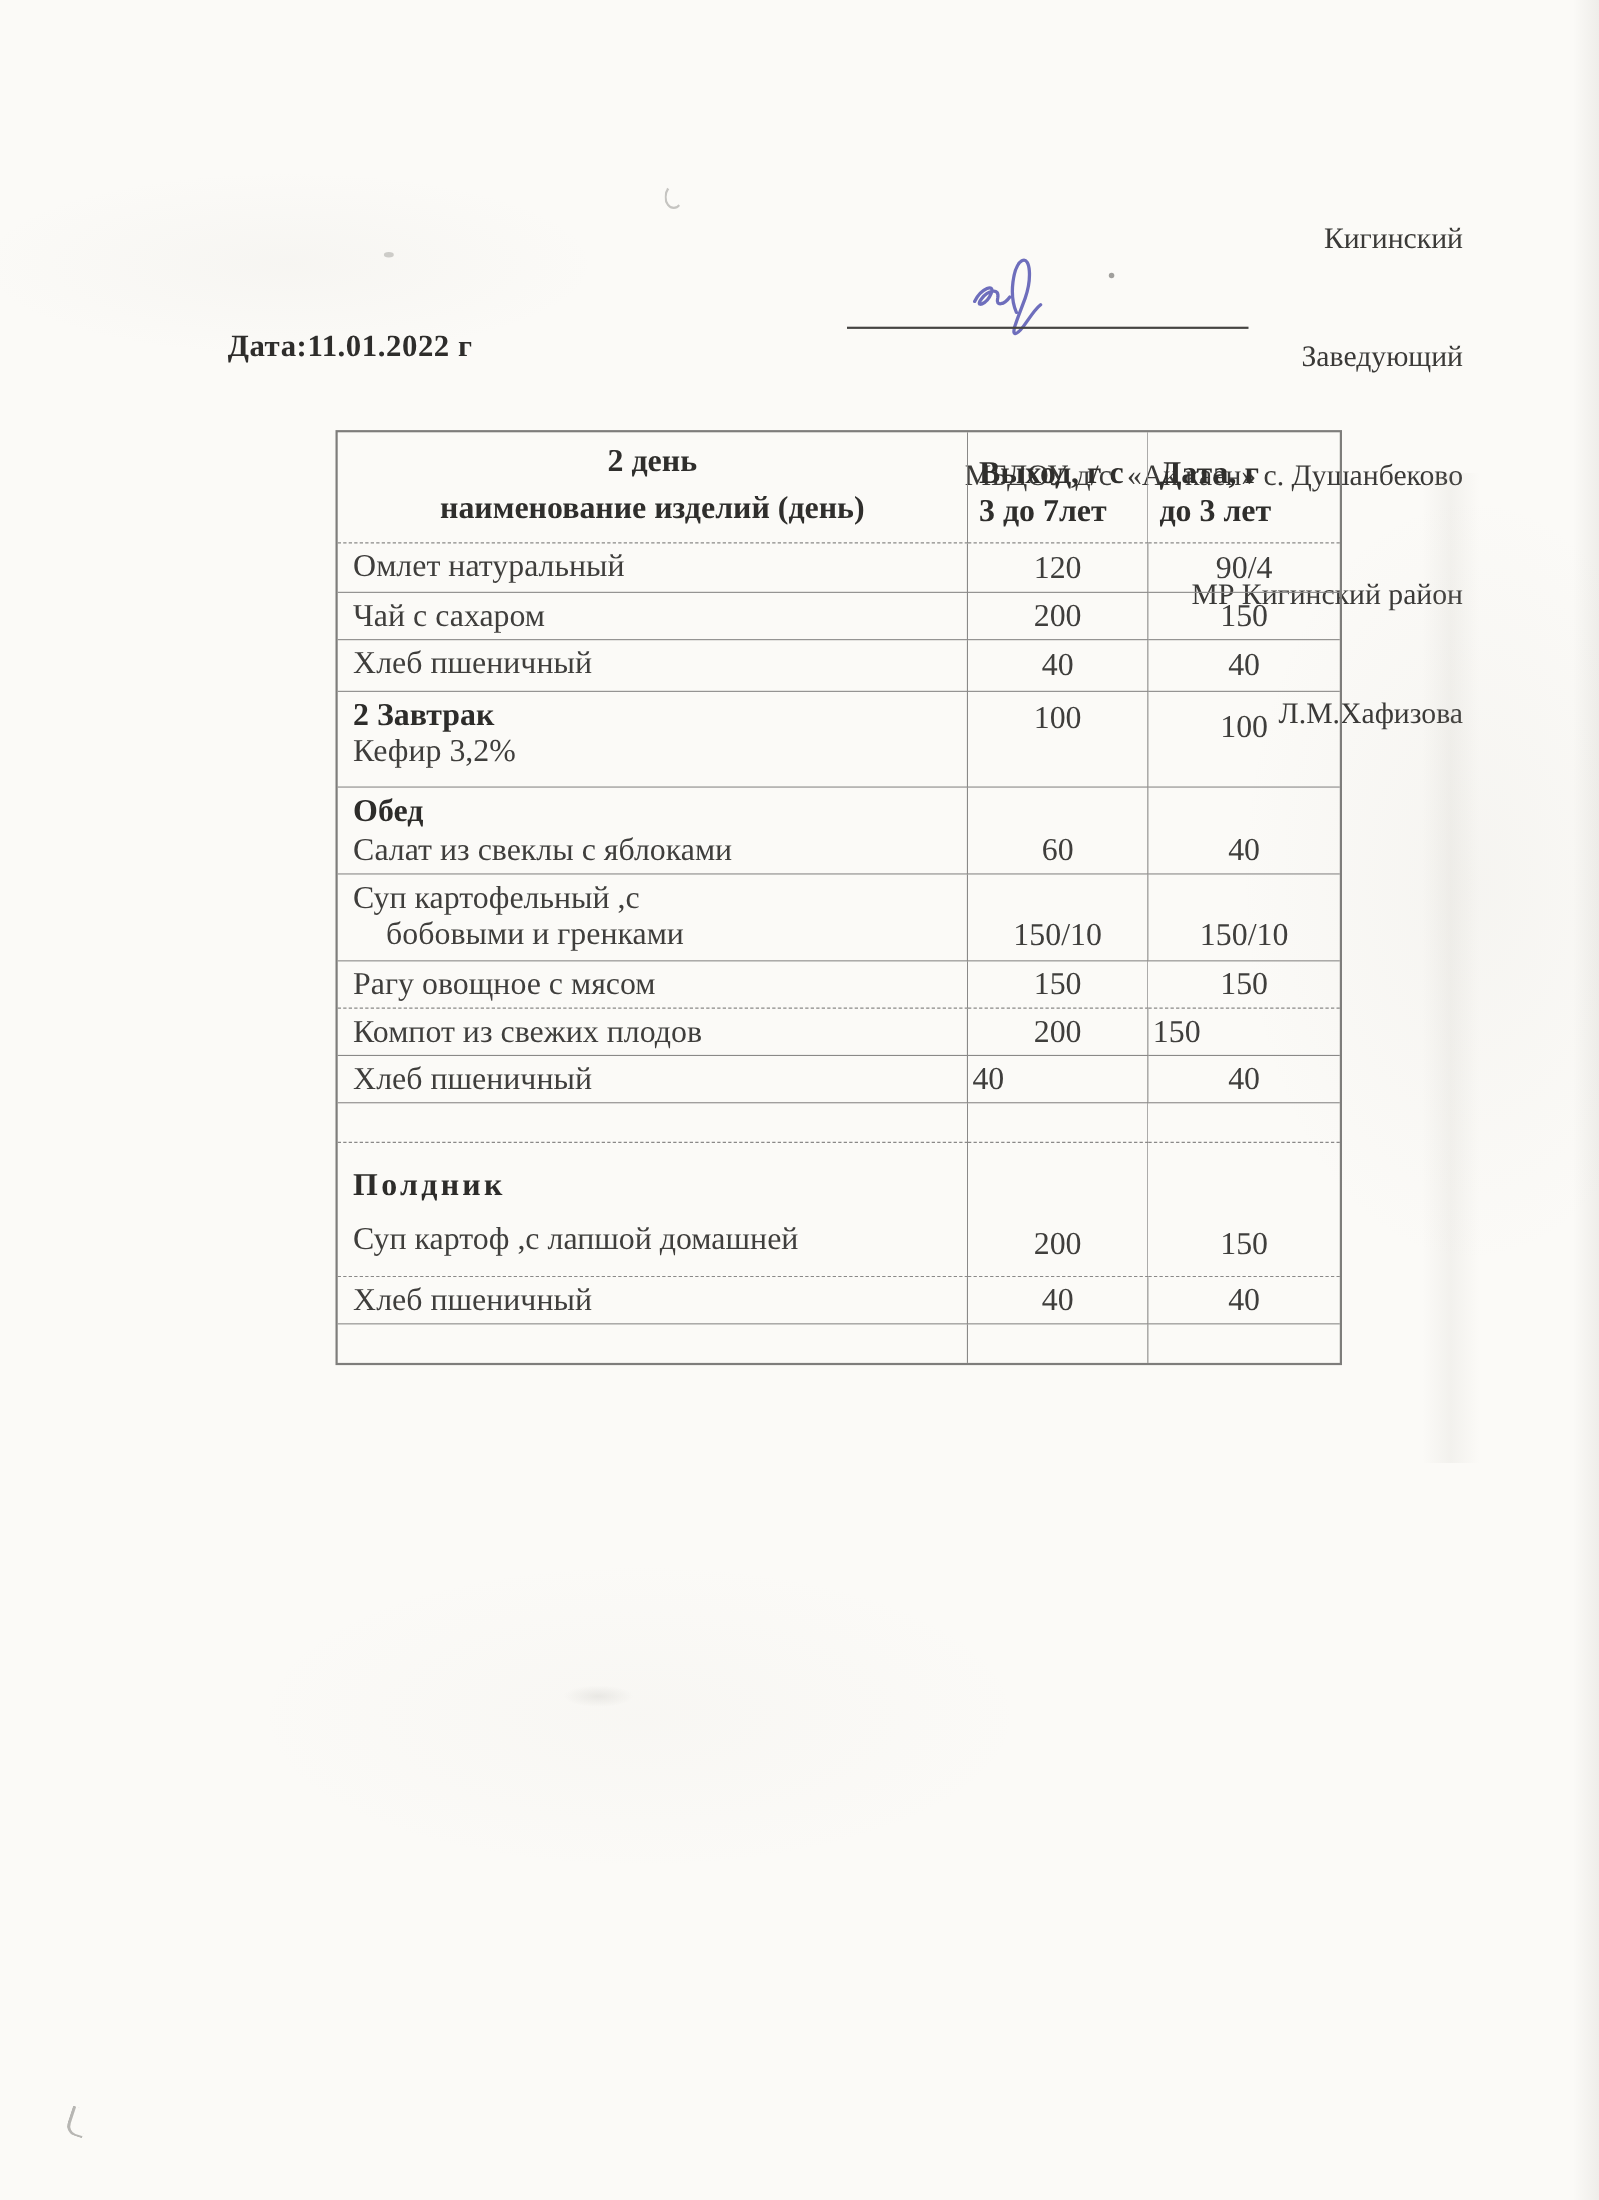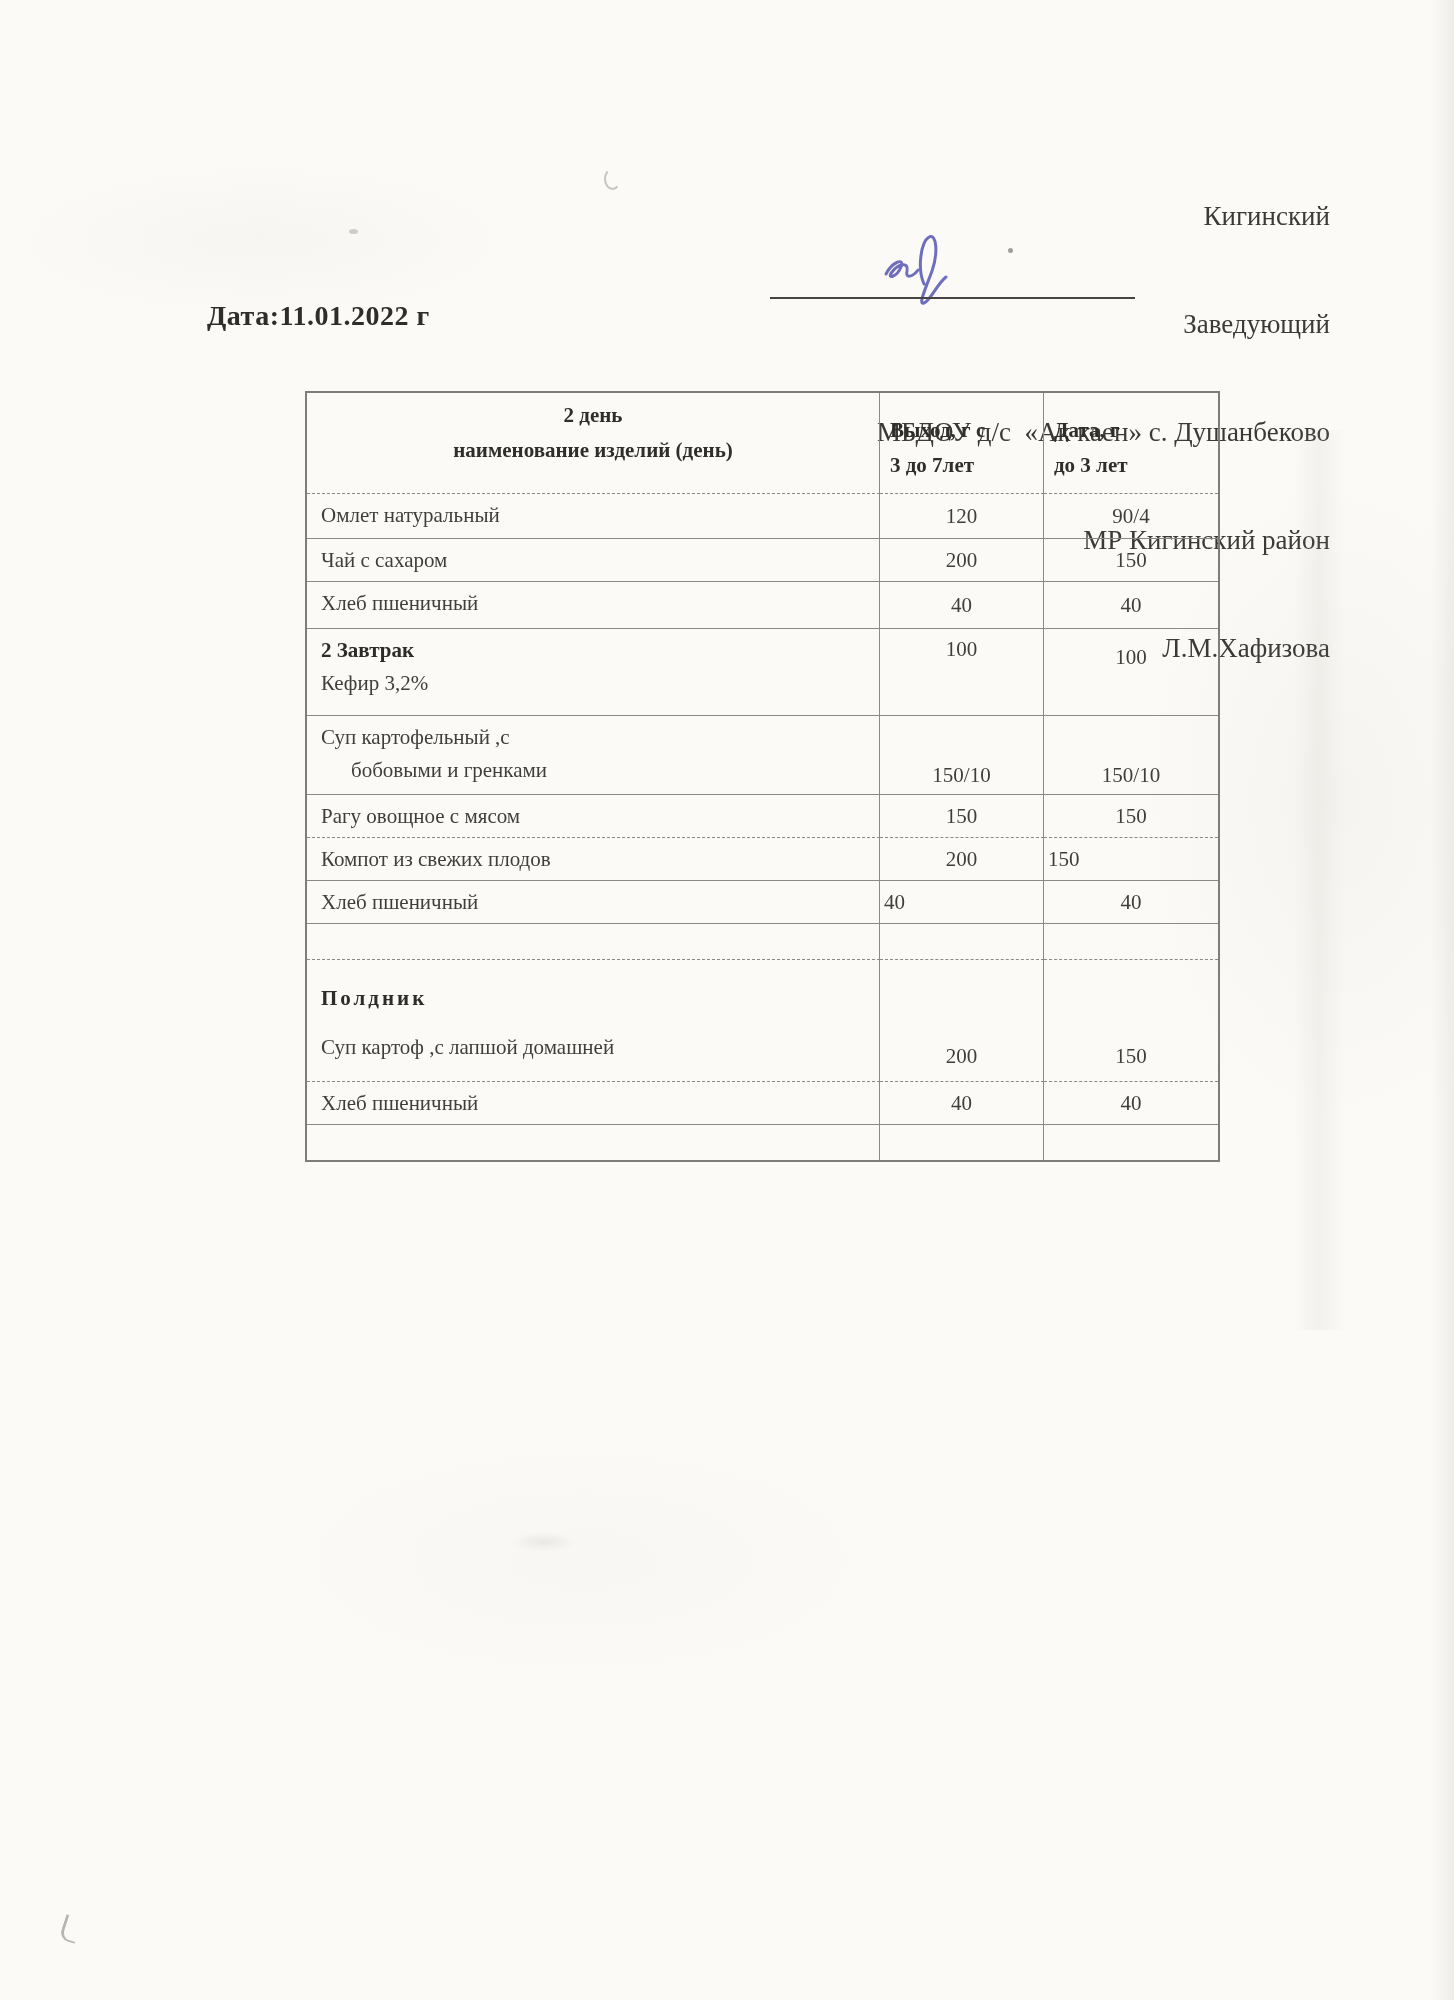--- a/index.html
+++ b/index.html
@@ -28,21 +28,21 @@
   
   .date{
     position:absolute; top:300px; left:207px;
     font-size:28px; font-weight:bold; color:#2e2d2b; letter-spacing:.5px;
   }
   
   table.menu{
     position:absolute; top:391px; left:305px; width:911px;
     border-collapse:separate; border-spacing:0; table-layout:fixed;
     border:2px solid #7e7d7b;
-    font-size:21px; color:#3f3e3c;
+    font-size:29px; color:#3f3e3c;
   }
   td,th{ border-right:1px solid #8a8988; border-bottom:1px solid #8a8988; padding:0; }
   td:last-child, th:last-child{ border-right:none; }
   tr.last td{ border-bottom:none; }
   tr.dashb td, thead th{ border-bottom-style:dashed; }
   th{ font-weight:bold; color:#2f2e2c; }
   .th1{ vertical-align:top; text-align:center; padding-top:10px; }
   .th1 .l2{ margin-top:10px; }
   .thv{ vertical-align:bottom; text-align:left; padding:0 4px 10px 10px; line-height:35px; }
   td.name{ vertical-align:top; text-align:left; padding:5px 10px 4px 14px; line-height:33px; }
@@ -145,20 +145,28 @@
         <td class="val">40</td>
       </tr>
       <tr style="height:87px">
         <td class="name">
           <span class="sect">2 Завтрак</span>
           <span class="item">Кефир 3,2%</span>
         </td>
         <td class="val vt6">100</td>
         <td class="val vt14">100</td>
       </tr>
+      <tr class="r6" style="height:65px">
+        <td class="name">
+          <span class="sect">Обед</span>
+          <span class="item">Салат из свеклы с яблоками</span>
+        </td>
+        <td class="val vb4">60</td>
+        <td class="val vb4">40</td>
+      </tr>
       <tr style="height:79px">
         <td class="name">
           <span class="item">Суп картофельный ,с</span>
           <span class="item2">бобовыми и гренками</span>
         </td>
         <td class="val vb6">150/10</td>
         <td class="val vb6">150/10</td>
       </tr>
       <tr class="dashb" style="height:39px">
         <td class="name">

